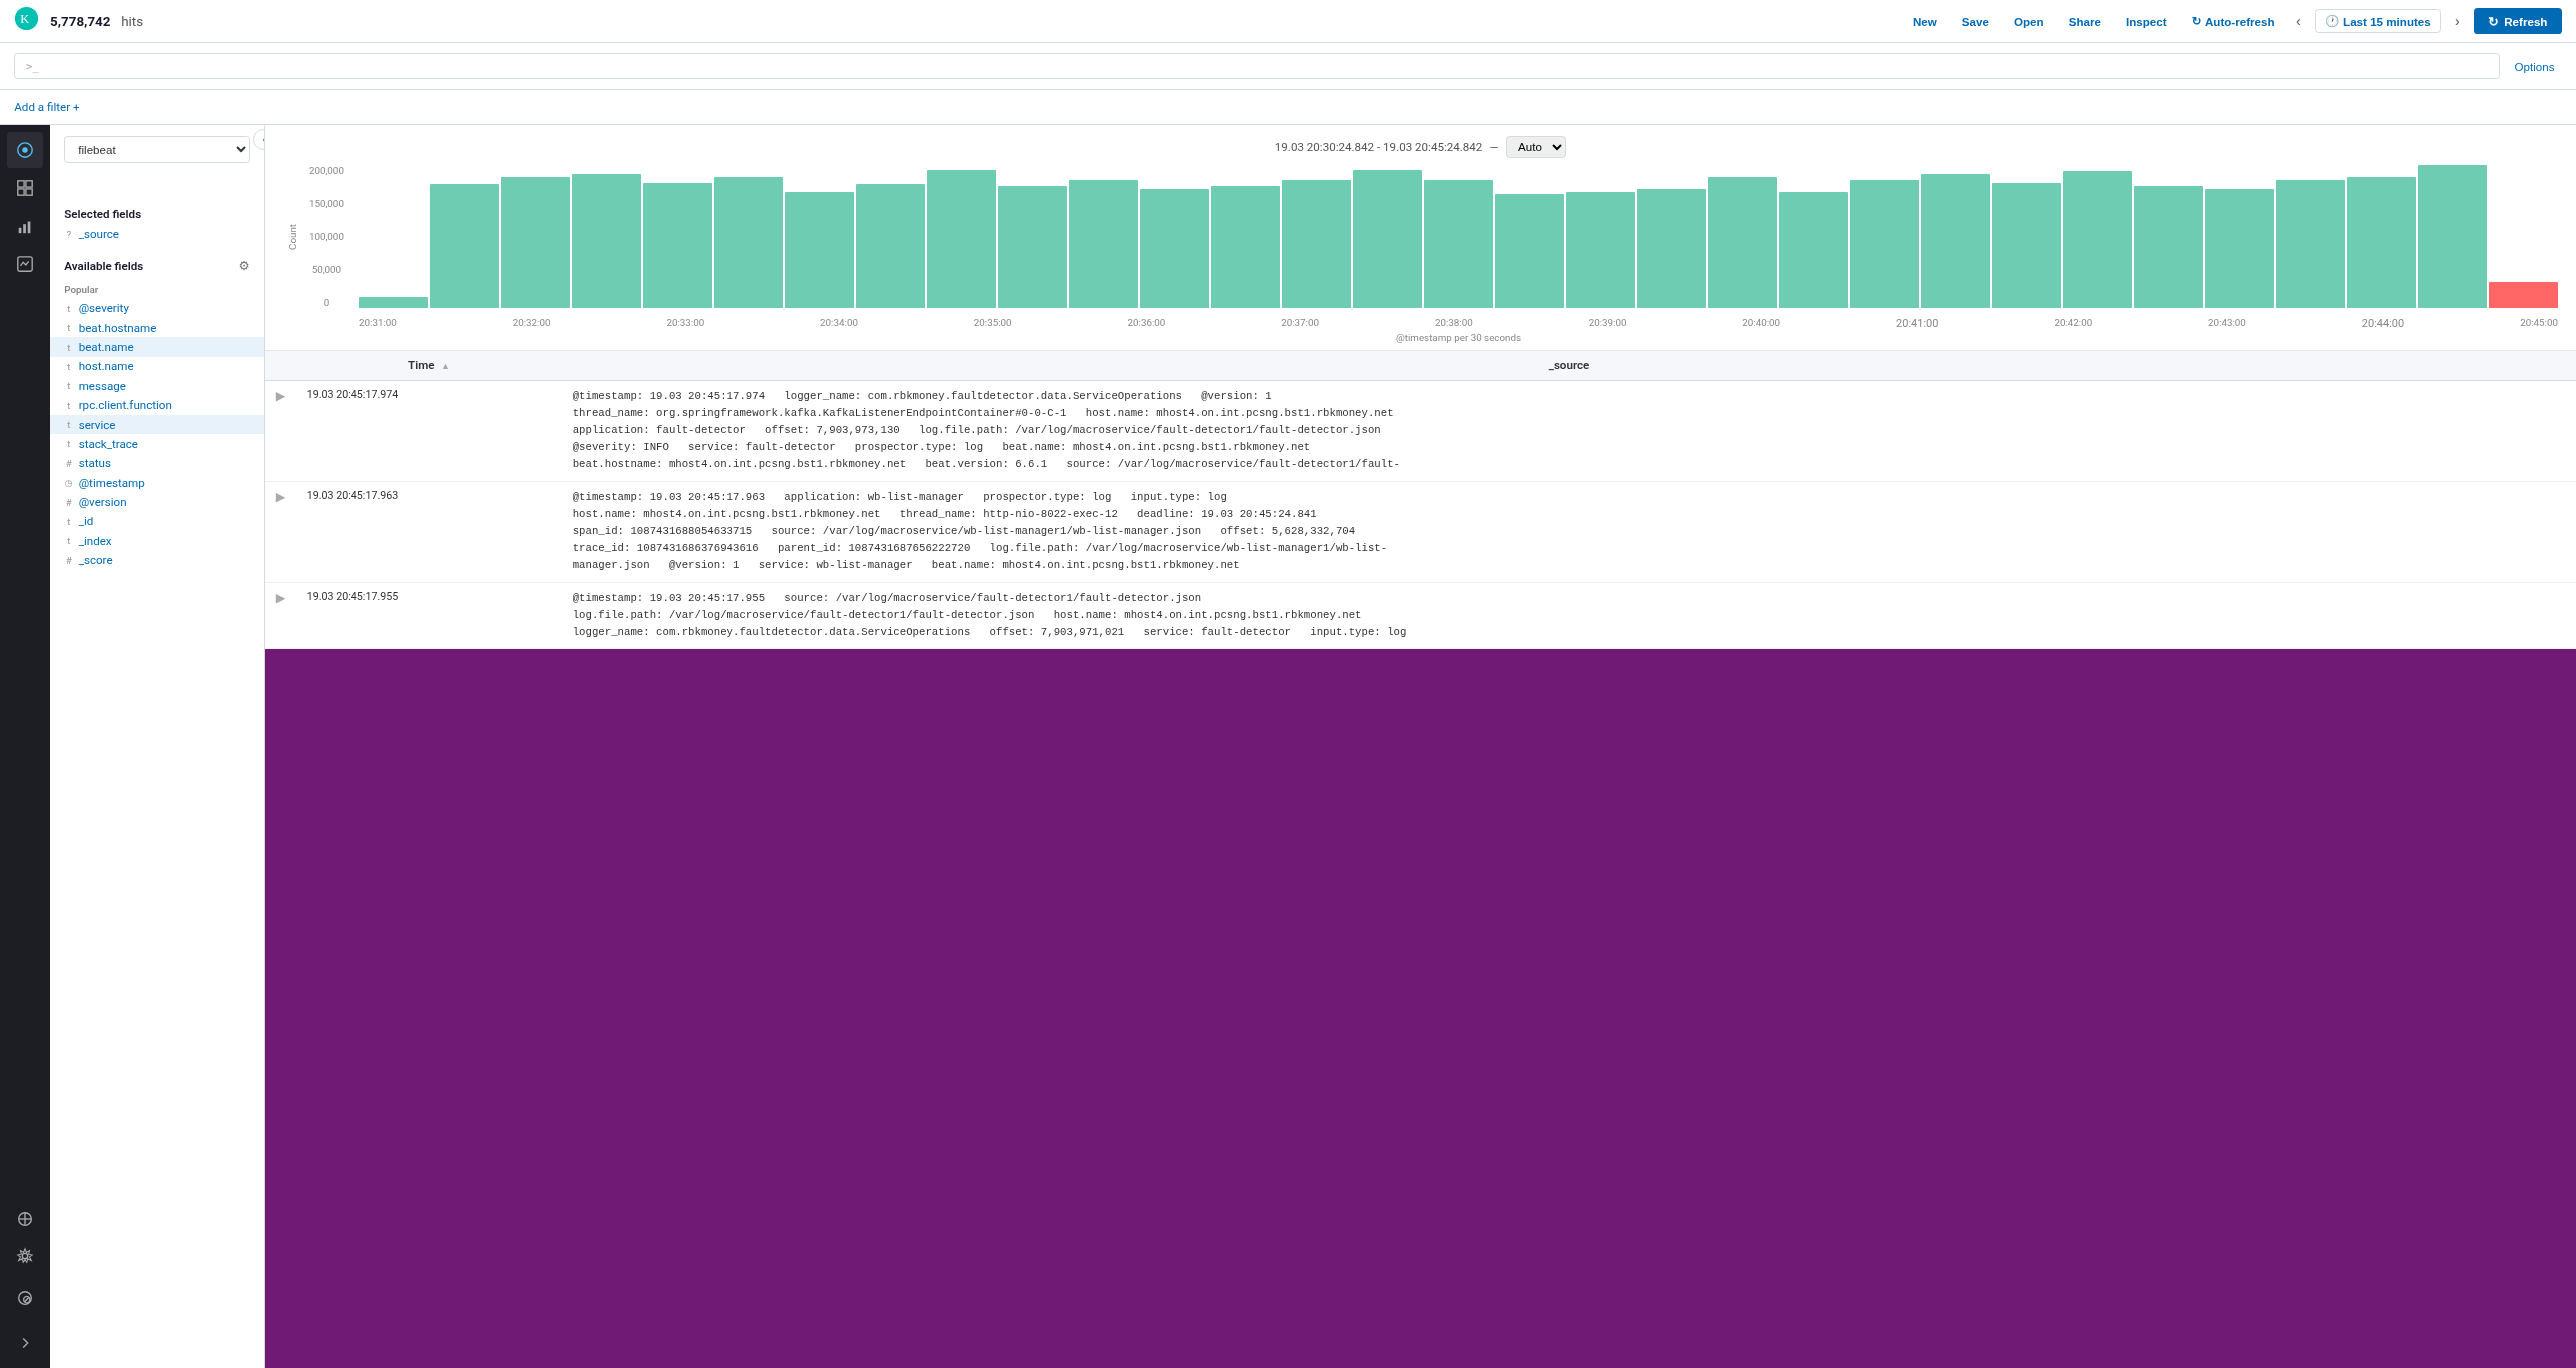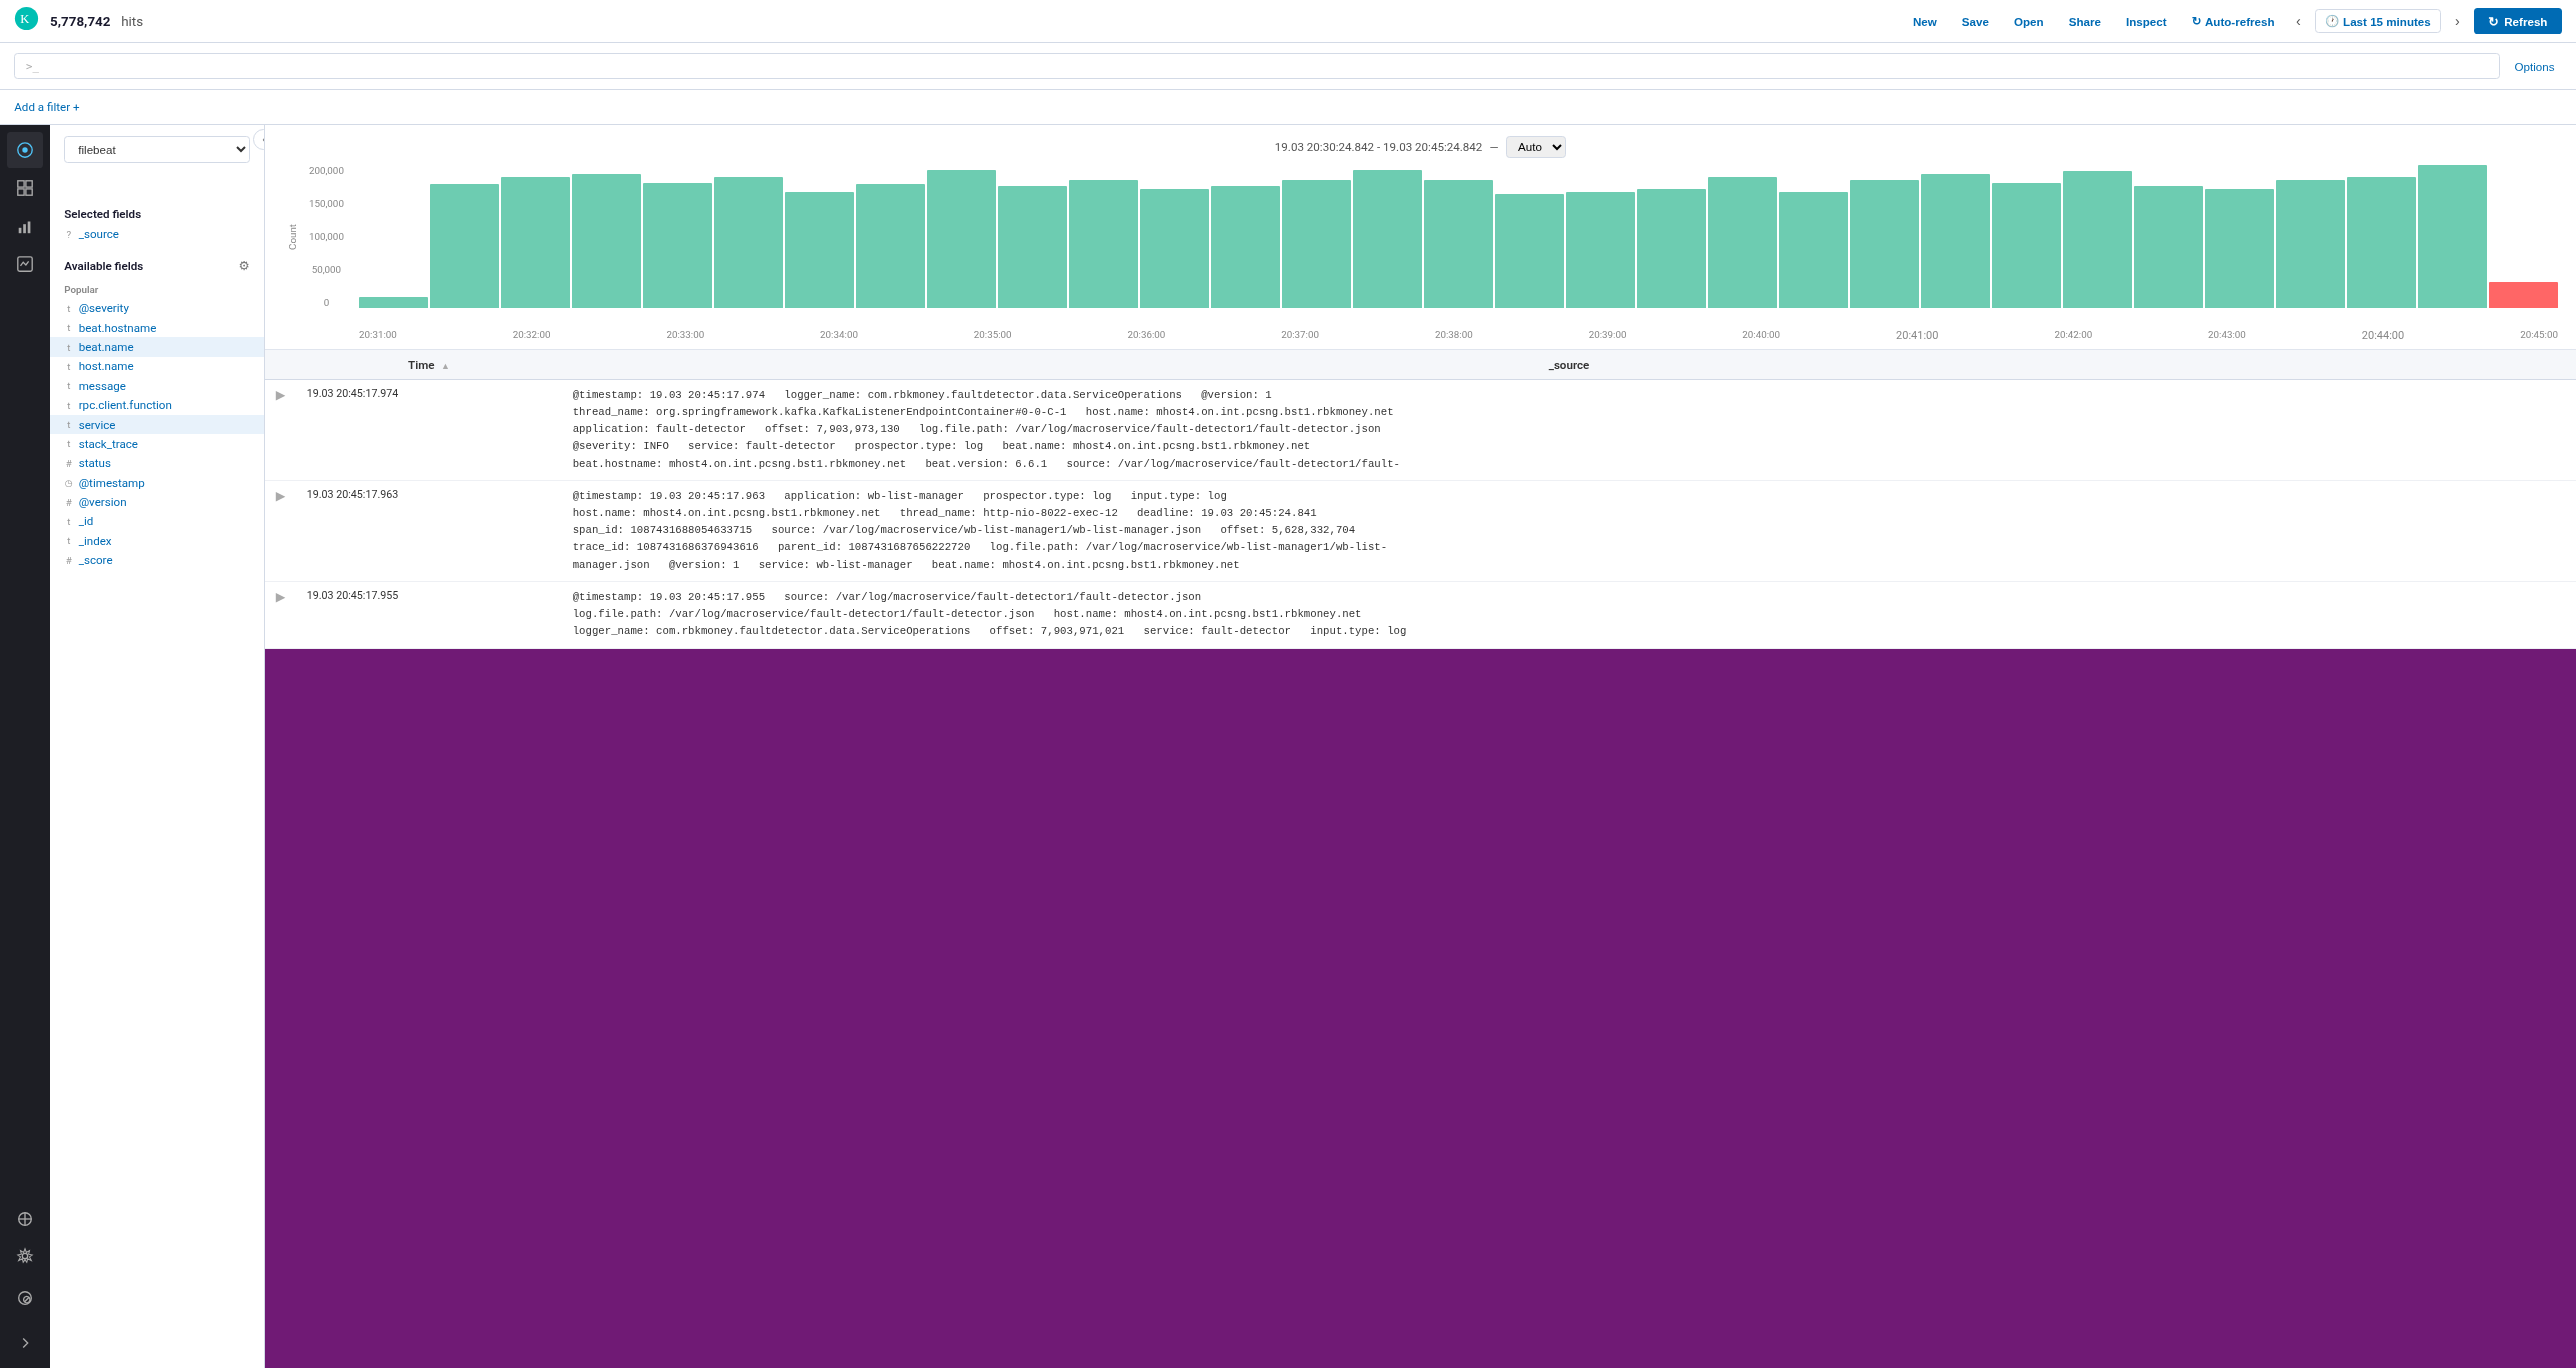--- a/index.html
+++ b/index.html
@@ -403,37 +403,38 @@
             <div class="chart-bar" style="height: 85.7143%;"></div>
             <div class="chart-bar" style="height: 83.6735%;"></div>
             <div class="chart-bar" style="height: 89.7959%;"></div>
             <div class="chart-bar" style="height: 91.8367%;"></div>
             <div class="chart-bar" style="height: 100%;"></div>
             <div class="chart-bar" style="height: 18.3673%; background: rgb(255, 102, 102); width: 3.6px; flex-shrink: 0;"></div>
           </div>
       </div>
     </div>
 
-    <div style="margin-left:76px;display:flex;justify-content:space-between;padding-top:21px;">
+    <div style="margin-left:76px;display:flex;justify-content:space-between;padding-top:9px;">
       <span style="font-size:9.8px;color:#888;">20:31:00</span>
       <span style="font-size:9.8px;color:#888;">20:32:00</span>
       <span style="font-size:9.8px;color:#888;">20:33:00</span>
       <span style="font-size:9.8px;color:#888;">20:34:00</span>
       <span style="font-size:9.8px;color:#888;">20:35:00</span>
       <span style="font-size:9.8px;color:#888;">20:36:00</span>
       <span style="font-size:9.8px;color:#888;">20:37:00</span>
       <span style="font-size:9.8px;color:#888;">20:38:00</span>
       <span style="font-size:9.8px;color:#888;">20:39:00</span>
       <span style="font-size:9.8px;color:#888;">20:40:00</span>
       <span style="font-size:11px;color:#888;">20:41:00</span>
       <span style="font-size:9.8px;color:#888;">20:42:00</span>
       <span style="font-size:9.8px;color:#888;">20:43:00</span>
       <span style="font-size:11px;color:#888;">20:44:00</span>
       <span style="font-size:9.8px;color:#888;">20:45:00</span>
     </div>
+    <div style="text-align:center;font-size:9.8px;color:#888;margin-top:1.8px;margin-left:76px;">@timestamp per 30 seconds</div>
   </div>
 
   <table class="results-table">
     <thead>
       <tr>
         <th style="width:27px;"></th>
         <th>
           <span>Time</span>
           <span class="sort-indicator">▲</span>
         </th>

